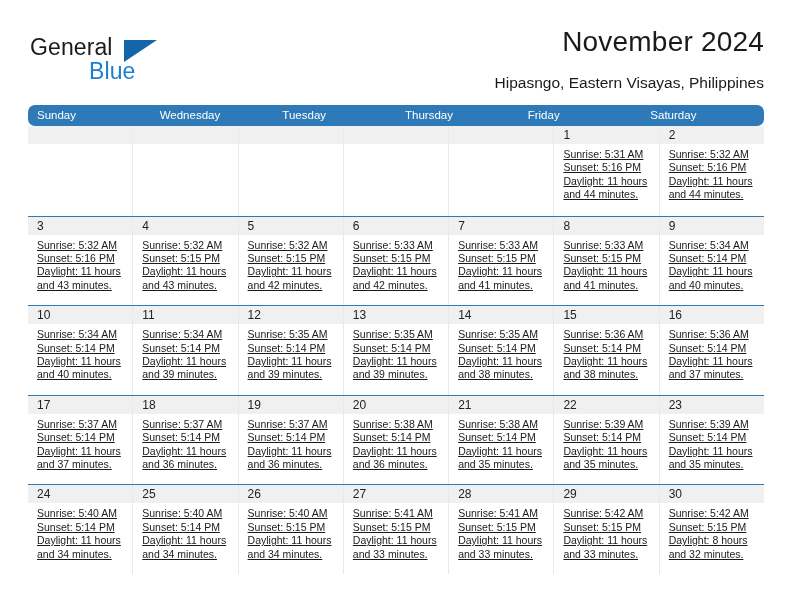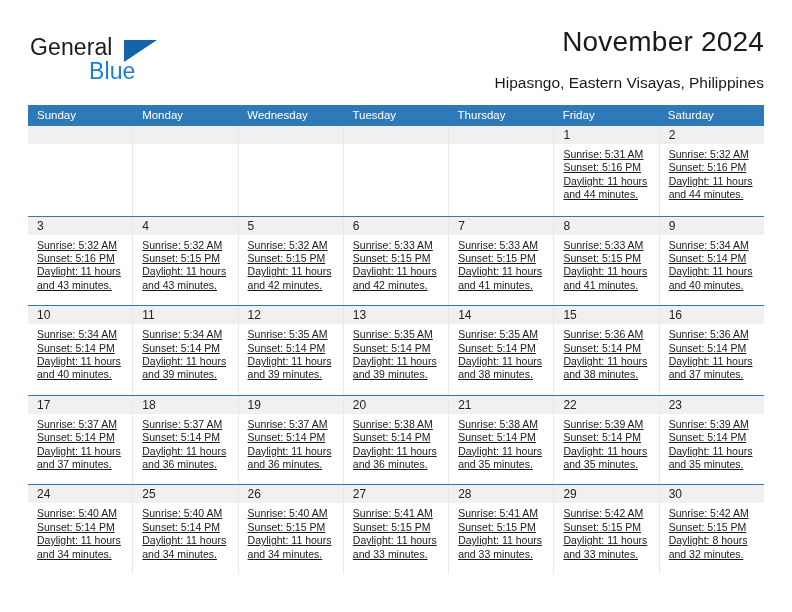--- a/index.html
+++ b/index.html
@@ -90,20 +90,21 @@
     position: absolute;
     left: 28px;
     top: 105px;
     width: 736px;
   }
 
   .weekday-row {
     display: flex;
     background: #2e7ab8;
     height: 21px;
+    border-radius: 7px;
   }
   .weekday {
     flex: 1 1 0;
     color: #ffffff;
     font-size: 11.5px;
     line-height: 21px;
     padding-left: 9px;
     box-sizing: border-box;
     white-space: nowrap;
     overflow: hidden;
@@ -168,21 +169,20 @@
       <span class="logo-triangle"></span>
       <span class="logo-blue">Blue</span>
     </div>
     <div class="title">November 2024</div>
     <div class="subtitle">Hipasngo, Eastern Visayas, Philippines</div>
   </div>
 
   <div class="calendar">
     <div class="weekday-row" id="weekday-row">
         <div class="weekday">Sunday</div>
-        <div class="weekday">Monday</div>
         <div class="weekday">Wednesday</div>
         <div class="weekday">Tuesday</div>
         <div class="weekday">Thursday</div>
         <div class="weekday">Friday</div>
         <div class="weekday">Saturday</div>
       </div>
     <div id="weeks-container">
         <div class="week-row">
           <div class="day-cell empty">
             <div class="day-number-band"></div>

